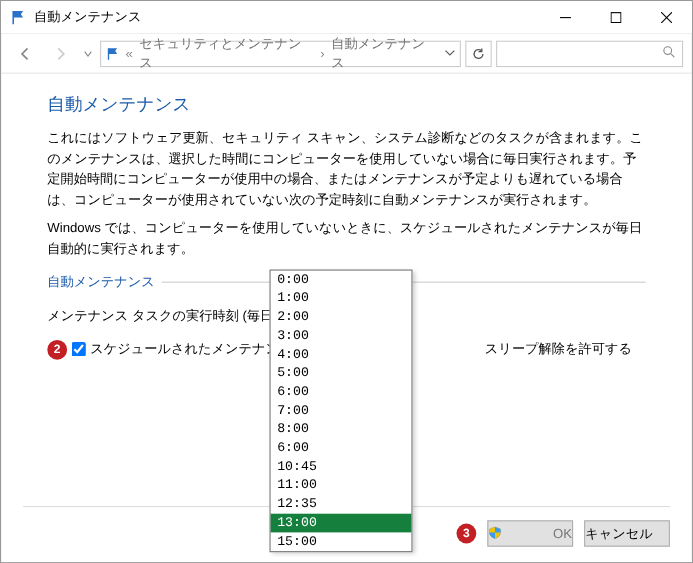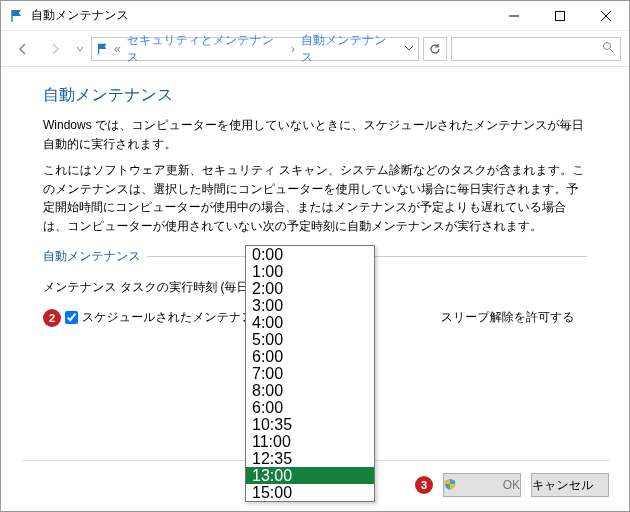--- a/index.html
+++ b/index.html
@@ -49,21 +49,21 @@
   .addr {
     flex: 1;
     height: 24px;
     border: 1px solid #ccc;
     display: flex;
     align-items: center;
     gap: 4px;
     padding: 0 4px;
     background: #fff;
   }
-  .addr .crumb { color:#3b82f6; padding: 0 2px;}
+  .addr .crumb { color:#737373; padding: 0 2px;}
   .addr .sep { color:#888; }
   .addr .dd { margin-left:auto; color:#555; }
   .refresh-btn {
     width:24px;height:24px;border:1px solid #ccc;display:flex;align-items:center;justify-content:center;color:#555;background:#fff;
   }
   .searchbox {
     width:170px;height:24px;border:1px solid #ccc;display:flex;align-items:center;justify-content:flex-end;padding:0 6px;color:#888;background:#fff;
   }
   
   .main { padding: 18px 42px 0 42px; position:relative; }
@@ -93,21 +93,21 @@
   .dropdown {
     position:absolute;
     left:244px; top:244px;
     width:130px;
     border:1px solid #777;
     background:#fff;
     box-shadow: 2px 2px 4px rgba(0,0,0,0.2);
     z-index:10;
   }
   .dropdown .opt {
-    padding:1px 6px; font-size:16px; line-height:15px;
+    padding:1px 6px; font-size:12px; line-height:15px;font-family:Liberation Mono, monospace;
   }
   .dropdown .opt.sel { background:#15803d;color:#fff;}
   
   .btnbar {
     position:absolute; right:20px; bottom:14px;
     display:flex;align-items:center;gap:10px;
   }
   .win-btn {
     min-width:78px;height:24px;border:1px solid #adadad;background:#e1e1e1;
     display:flex;align-items:center;justify-content:space-between;gap:4px;color:#777;
@@ -191,22 +191,22 @@
       <svg width="12" height="12">
           <circle cx="5" cy="5" r="3.5" fill="none" stroke="#888"></circle>
           <line x1="8" y1="8" x2="11" y2="11" stroke="#888"></line>
         </svg>
     </span>
   </div>
 </div>
 
 <div class="main">
   <h1>自動メンテナンス</h1>
+  <div class="para">これにはソフトウェア更新、セキュリティ スキャン、システム診断などのタスクが含まれます。このメンテナンスは、選択した時間にコンピューターを使用していない場合に毎日実行されます。予定開始時間にコンピューターが使用中の場合、またはメンテナンスが予定よりも遅れている場合は、コンピューターが使用されていない次の予定時刻に自動メンテナンスが実行されます。</div>
   <div class="para">Windows では、コンピューターを使用していないときに、スケジュールされたメンテナンスが毎日自動的に実行されます。</div>
-  <div class="para">これにはソフトウェア更新、セキュリティ スキャン、システム診断などのタスクが含まれます。このメンテナンスは、選択した時間にコンピューターを使用していない場合に毎日実行されます。予定開始時間にコンピューターが使用中の場合、またはメンテナンスが予定よりも遅れている場合は、コンピューターが使用されていない次の予定時刻に自動メンテナンスが実行されます。</div>
 
   <div class="group-hdr">
     <span>自動メンテナンス</span>
     <span class="rule"></span>
   </div>
 
   <div class="row1">
     <span>メンテナンス タスクの実行時刻 (毎日):</span>
     <div class="select-closed">
       <span>2:00</span>
@@ -232,21 +232,21 @@
     <div class="opt">0:00</div>
     <div class="opt">1:00</div>
     <div class="opt">2:00</div>
     <div class="opt">3:00</div>
     <div class="opt">4:00</div>
     <div class="opt">5:00</div>
     <div class="opt">6:00</div>
     <div class="opt">7:00</div>
     <div class="opt">8:00</div>
     <div class="opt">6:00</div>
-    <div class="opt">10:35</div>
+    <div class="opt">10:45</div>
     <div class="opt">11:00</div>
     <div class="opt">12:35</div>
     <div class="opt sel">13:00</div>
     <div class="opt">15:00</div>
   </div>
 
 <div class="hrule"></div>
 
 <div class="btnbar">
   <span class="badge">3</span>

